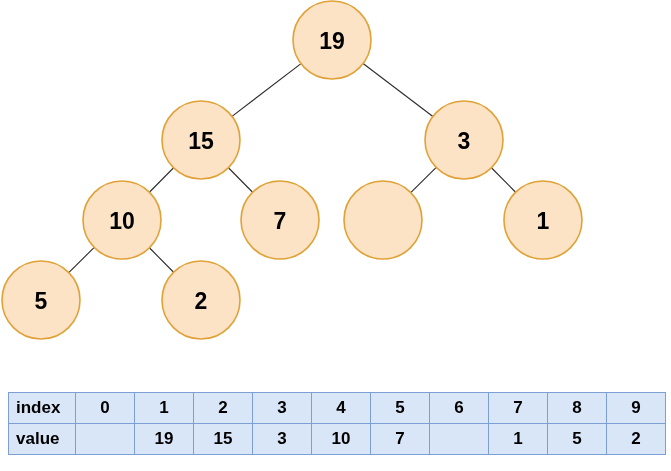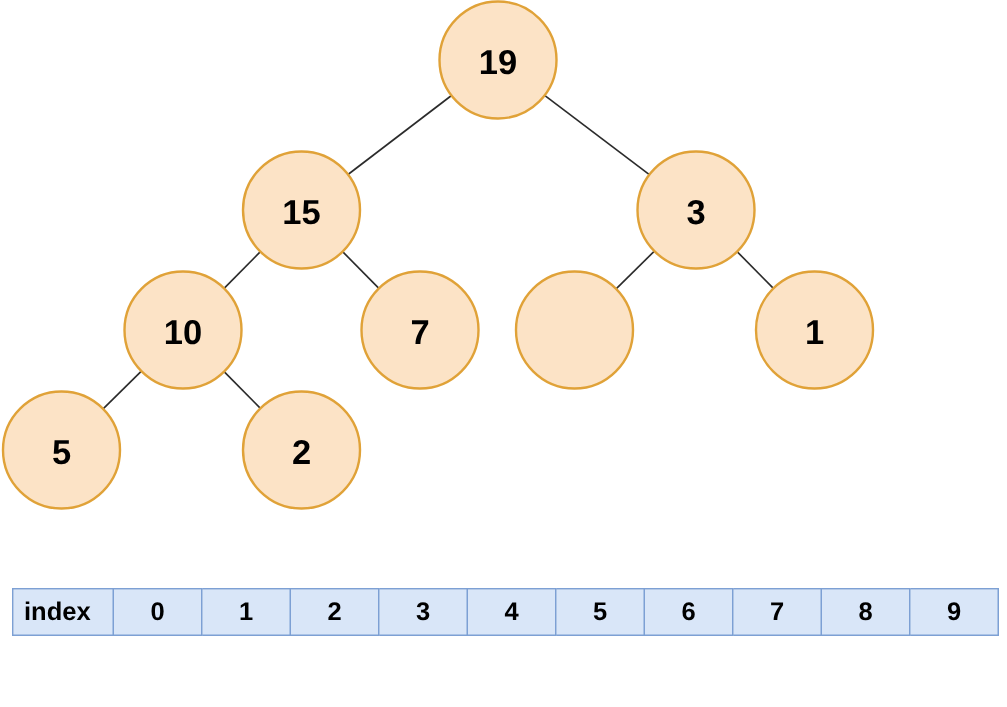--- a/index.html
+++ b/index.html
@@ -144,14 +144,27 @@
         <td class="data-cell">1</td>
         <td class="data-cell">2</td>
         <td class="data-cell">3</td>
         <td class="data-cell">4</td>
         <td class="data-cell">5</td>
         <td class="data-cell">6</td>
         <td class="data-cell">7</td>
         <td class="data-cell">8</td>
         <td class="data-cell">9</td>
       </tr>
+    <tr>
+      <td class="row-label">value</td>
+    <td class="data-cell"></td>
+        <td class="data-cell">19</td>
+        <td class="data-cell">15</td>
+        <td class="data-cell">3</td>
+        <td class="data-cell">10</td>
+        <td class="data-cell">7</td>
+        <td class="data-cell"></td>
+        <td class="data-cell">1</td>
+        <td class="data-cell">5</td>
+        <td class="data-cell">2</td>
+      </tr>
   </tbody>
 </table>
 
 </body></html>

